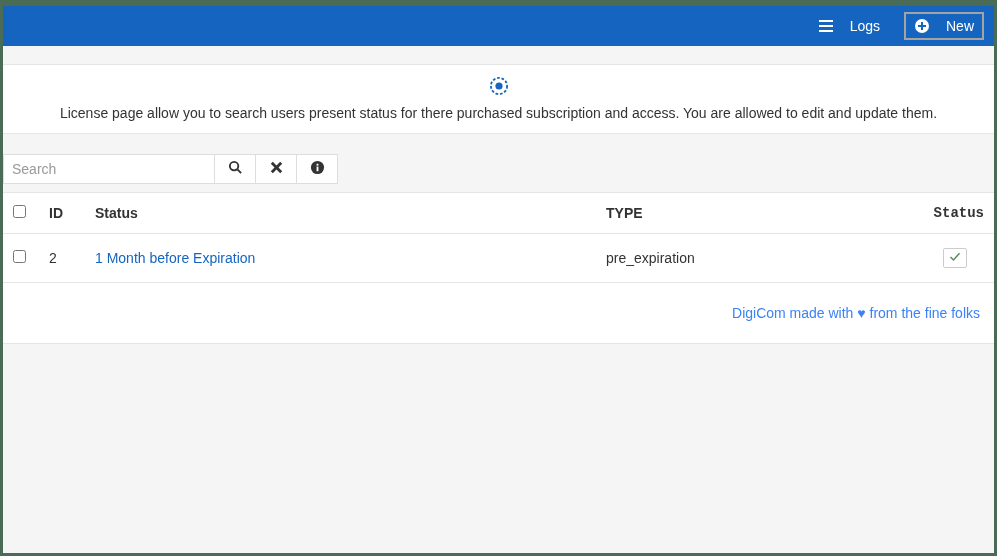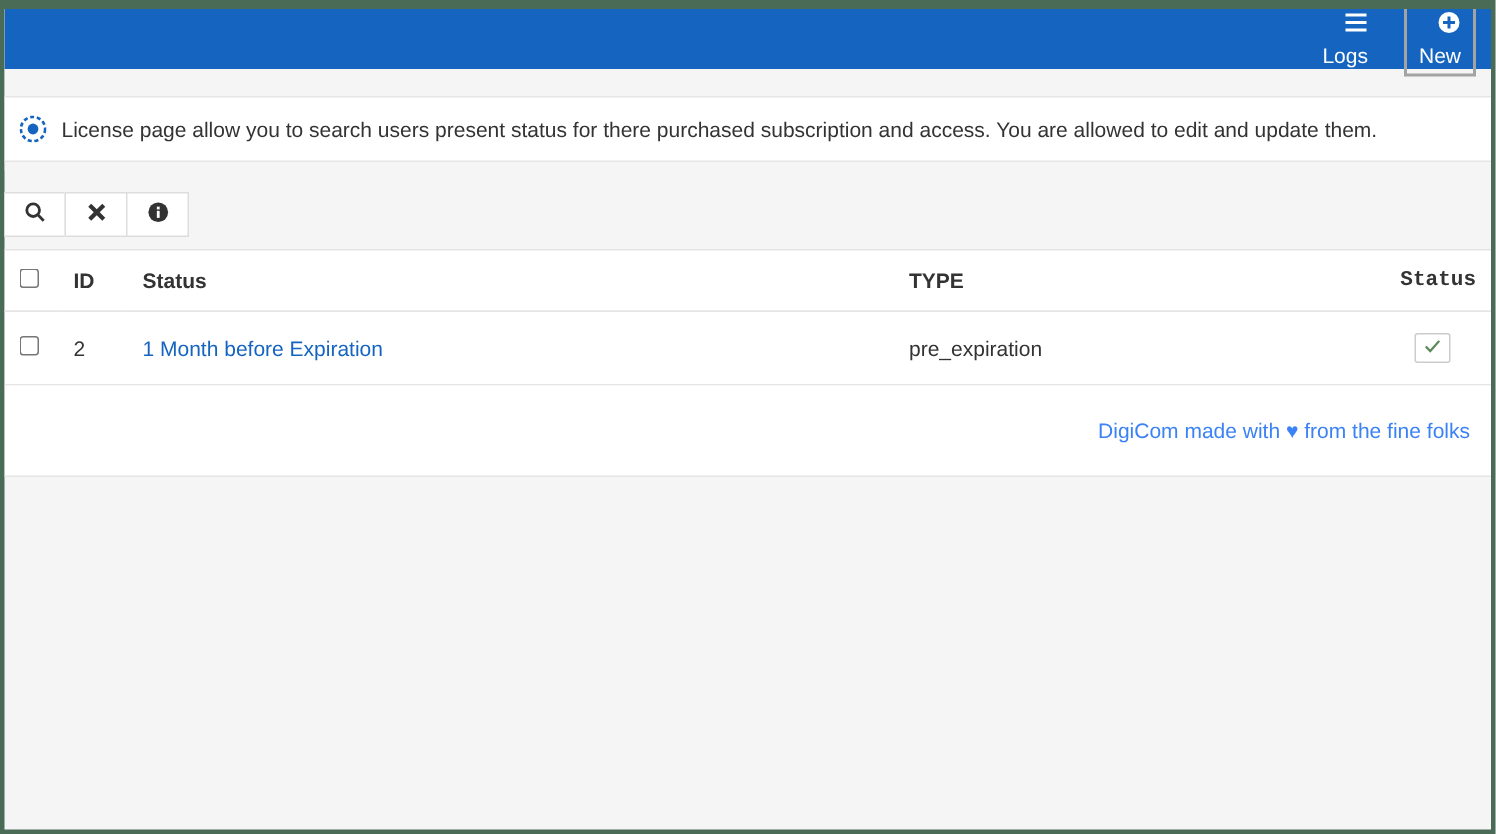--- a/index.html
+++ b/index.html
@@ -1,27 +1,27 @@
 <!DOCTYPE html>
 <html><head>
 <meta charset="utf-8">
 <style>
   * { box-sizing: border-box; margin: 0; padding: 0; }
   html, body { width: 997px; height: 556px; font-family: Arial, Helvetica, sans-serif; font-size: 14px; color: #333; }
   body { background: #f5f5f5; border: 3px solid #4a6b56; border-top-width: 6px; position: relative; }
 
   
   .toolbar { background: #1565c0; height: 40px; display: flex; justify-content: flex-end; align-items: center; gap: 16px; padding-right: 10px; color: #fff; }
-  .toolbar-item { display: flex; align-items: flex-end; gap: 6px; font-size: 14px; cursor: pointer; padding: 6px 8px; flex-direction: column; }
+  .toolbar-item { display: flex; align-items: flex-end; gap: 16px; font-size: 14px; cursor: pointer; padding: 6px 8px; }
   .toolbar-item.new { border: 2px solid #a3a3a3; padding: 4px 8px; }
   .toolbar-icon svg { width: 16px; height: 16px; fill: #fff; display: block; }
 
   
   .info-wrap { background: #f5f5f5; padding-top: 18px; padding-bottom: 6px; }
-  .info-bar { background: #fff; border: 1px solid #e5e5e5; border-left: none; border-right: none; padding: 12px 10px; display: flex; align-items: center; gap: 10px; color: #333; font-size: 14px; }
+  .info-bar { background: #fff; border: 1px solid #e5e5e5; border-left: none; border-right: none; padding: 12px 10px; display: flex; align-items: center; gap: 10px; color: #333; font-size: 14px; flex-direction: column; }
   .info-icon svg { width: 18px; height: 18px; fill: #1565c0; display: block; }
 
   
   .search-bar { padding: 14px 0 8px 0; display: flex; align-items: stretch; }
   .search-input { width: 212px; height: 30px; border: 1px solid #ddd; background: #fff; padding: 0 8px; font-size: 14px; color: #555; outline: none; }
   .search-input::placeholder { color: #999; }
   .btn { width: 42px; height: 30px; border: 1px solid #ddd; background: #fff; display: flex; align-items: center; justify-content: center; cursor: pointer; margin-left: -1px; }
   .btn svg { width: 15px; height: 15px; fill: #333; }
 
   
@@ -76,20 +76,21 @@
       <svg viewBox="0 0 20 20">
           <circle cx="10" cy="10" r="9" fill="none" stroke="#1565c0" stroke-width="2" stroke-dasharray="3,2"></circle>
           <circle cx="10" cy="10" r="4" fill="#1565c0"></circle>
         </svg>
     </span>
     <span>License page allow you to search users present status for there purchased subscription and access. You are allowed to edit and update them.</span>
   </div>
 </div>
 
 <div class="search-bar">
+  <input class="search-input" type="text" placeholder="Search" style="">
   <div class="btn">
     <span>
       <svg viewBox="0 0 16 16">
           <circle cx="6.5" cy="6.5" r="4.5" fill="none" stroke="#333" stroke-width="2"></circle>
           <line x1="10" y1="10" x2="14" y2="14" stroke="#333" stroke-width="2"></line>
         </svg>
     </span>
   </div>
   <div class="btn">
     <span>

